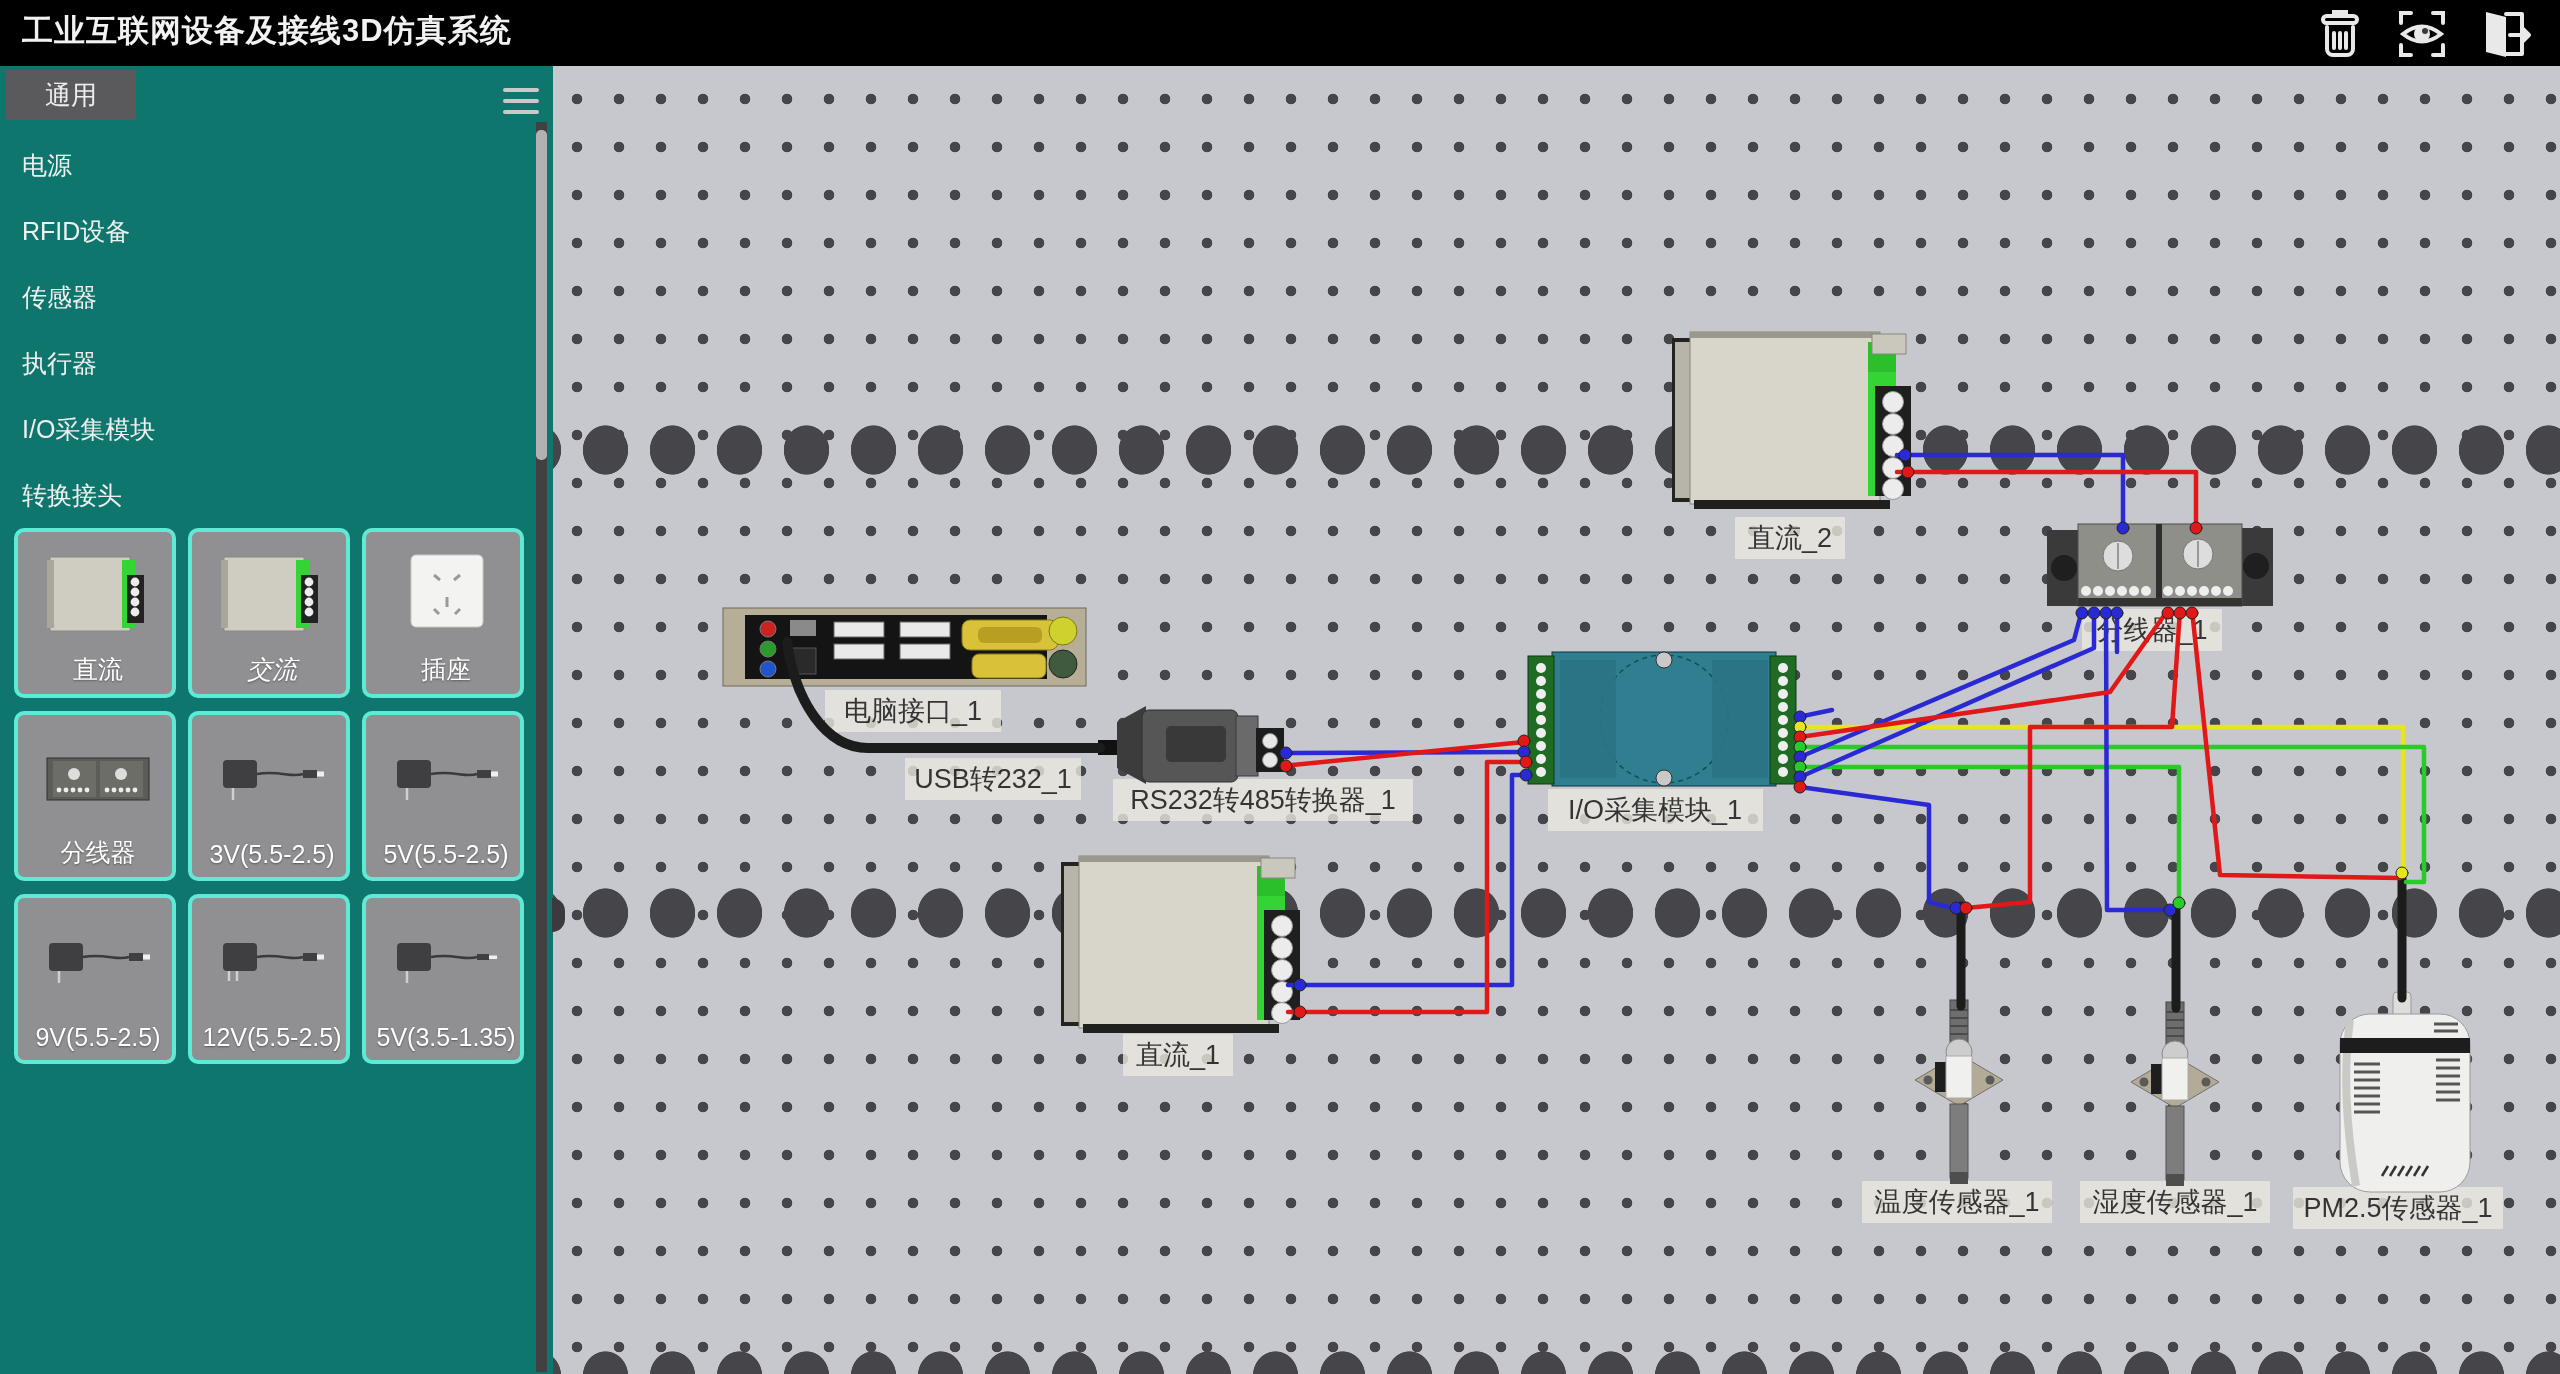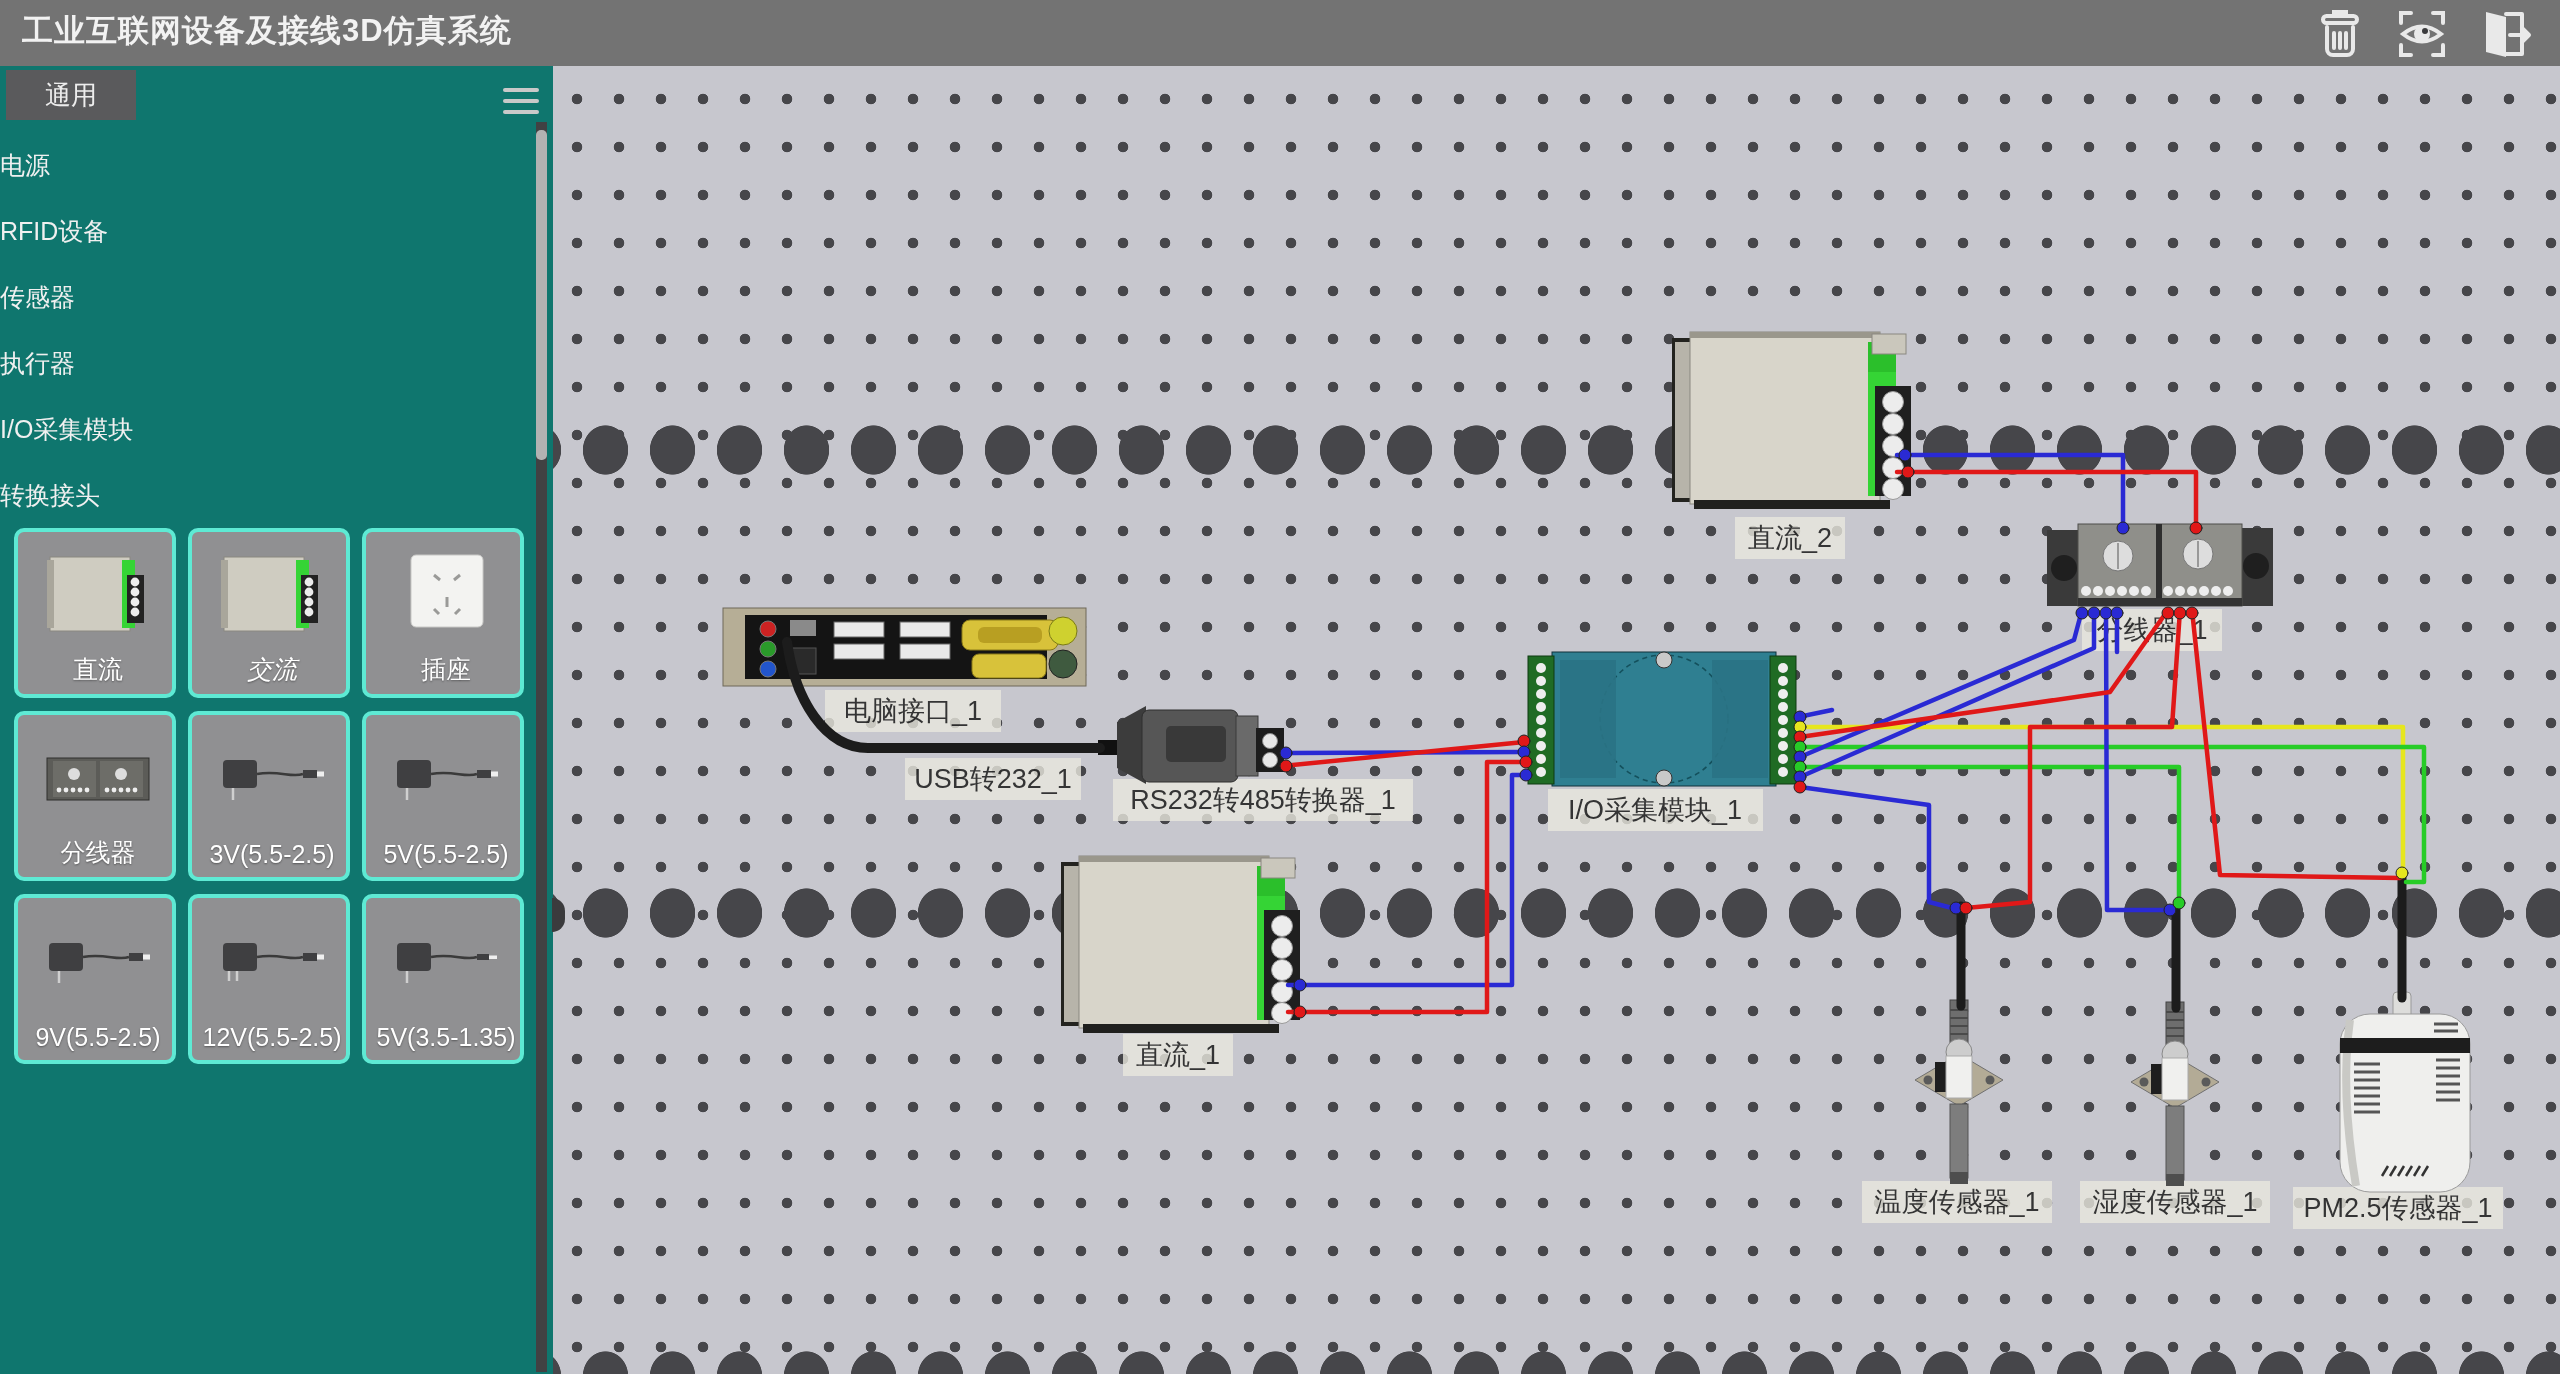--- a/index.html
+++ b/index.html
@@ -1,34 +1,34 @@
 <!DOCTYPE html>
 <html><head>
 <meta charset="utf-8">
 <style>
   html,body{margin:0;padding:0;background:#222;}
   *{box-sizing:border-box;}
   .app{position:relative;width:2560px;height:1374px;overflow:hidden;
        font-family:"Liberation Sans",sans-serif;background:#4a4a4c;}
 
   
-  .header{position:absolute;left:0;top:0;width:2560px;height:66px;background:#737373;z-index:40;padding-left:16px;}
+  .header{position:absolute;left:0;top:0;width:2560px;height:66px;background:#000000;z-index:40;padding-left:16px;}
   .header .title{position:absolute;left:22px;top:0;height:66px;line-height:62px;
       font-size:31px;font-weight:bold;color:#f2f2f2;letter-spacing:1px;}
   .hicon{position:absolute;top:6px;width:56px;height:56px;cursor:pointer;}
   .hicon svg{width:56px;height:56px;}
 
   
   .sidebar{position:absolute;left:0;top:66px;width:553px;height:1308px;background:#0f766e;z-index:30;}
   .tab{position:absolute;left:6px;top:4px;width:130px;height:50px;background:#5a5a5c;
        color:#ededed;font-size:26px;text-align:center;line-height:50px;cursor:pointer;}
   .hamburger{position:absolute;left:503px;top:22px;width:36px;height:28px;cursor:pointer;}
   .hamburger span{display:block;height:4px;background:#c9c9c9;margin-bottom:7px;border-radius:2px;}
   .menu{position:absolute;left:0;top:66px;width:520px;list-style:none;margin:0;padding:0;}
-  .menu li{height:66px;line-height:66px;font-size:25px;color:#f0f0f0;cursor:pointer;}
+  .menu li{height:66px;line-height:66px;padding-left:22px;font-size:25px;color:#f0f0f0;cursor:pointer;}
   .scrollbar{position:absolute;left:536px;top:56px;width:11px;height:1250px;background:#414143;}
   .scroll-thumb{position:absolute;left:0;top:8px;width:11px;height:330px;background:#b2b2b2;border-radius:5px;cursor:pointer;}
 
   .palette{position:absolute;left:14px;top:462px;width:510px;}
   .tile{position:absolute;width:162px;height:170px;background:#909092;border:4px solid #5eead4;
         border-radius:10px;cursor:pointer;}
   .tile .thumb{position:absolute;left:0;top:8px;width:160px;height:110px;display:flex;
         align-items:center;justify-content:center;}
   .tile .tlabel{position:absolute;left:0;bottom:8px;width:160px;text-align:center;
         font-size:25px;color:#ffffff;text-shadow:0 1px 2px rgba(0,0,0,.4);white-space:nowrap;}

